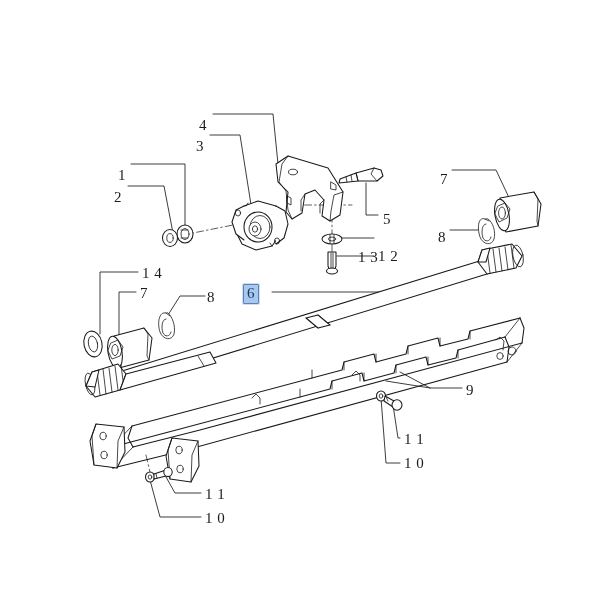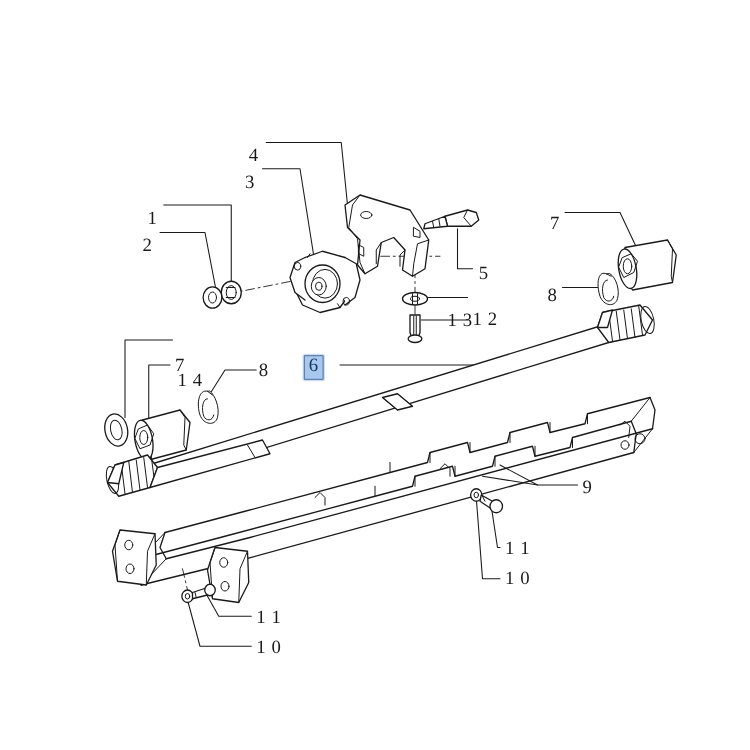--- a/index.html
+++ b/index.html
@@ -310,21 +310,21 @@
     <span class="callout highlighted" style="left:243px; top:284px;">6</span>
 
     <span class="callout" style="left:440px; top:172px;">7</span>
 
     <span class="callout" style="left:438px; top:230px;">8</span>
 
     <span class="callout" style="left:378px; top:232px;margin-top:17px;">1 2</span>
 
     <span class="callout" style="left:358px; top:250px;">1 3</span>
 
-    <span class="callout" style="left:142px; top:266px;margin-top:32px;">1 4</span>
+    <span class="callout" style="left:142px; top:266px;">1 4</span>
 
     <span class="callout" style="left:140px; top:286px;">7</span>
 
     <span class="callout" style="left:207px; top:290px;">8</span>
 
     <span class="callout" style="left:466px; top:383px;">9</span>
 
     <span class="callout" style="left:404px; top:432px;">1 1</span>
 
     <span class="callout" style="left:404px; top:456px;">1 0</span>

